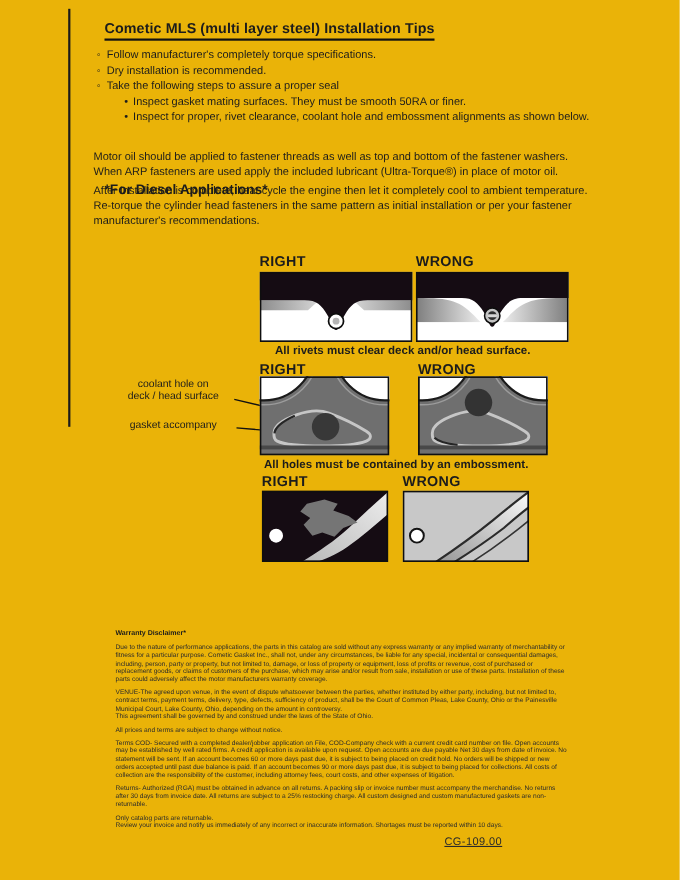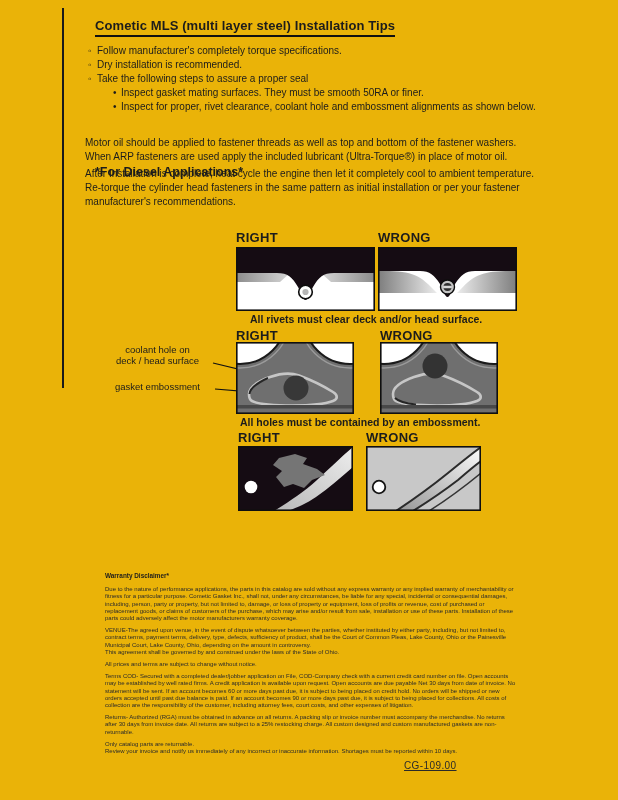--- a/index.html
+++ b/index.html
@@ -132,21 +132,21 @@
       <rect x="0.8" y="0.8" width="137.4" height="62.4" fill="none" stroke="#0f0f0f" stroke-width="1.6"></rect>
     </svg>
   </div>
   <div class="dg-caption" style="left:250px;top:313px;width:282px;">All rivets must clear deck and/or head surface.</div>
 
   <div class="dg-label" style="left:236px;top:328px;width:118px;">RIGHT</div>
   <div class="dg-label" style="left:380px;top:328px;width:118px;">WRONG</div>
 
   <div class="ann" style="left:100px;top:344px;width:115px;">coolant hole on
 deck / head surface</div>
-  <div class="ann" style="left:100px;top:381px;width:115px;">gasket embossment</div>
+  <div class="ann" style="left:100px;top:381px;width:115px;">gasket accompany</div>
 
   <svg class="ptr-overlay" viewBox="0 0 420 100">
     <line x1="113" y1="33" x2="192" y2="52" stroke="#111" stroke-width="1.2"></line>
     <line x1="115" y1="59" x2="163" y2="63" stroke="#111" stroke-width="1.2"></line>
   </svg>
 
   <div class="panel" style="left:236px;top:342px;">
     <svg width="118" height="72" viewBox="0 0 118 72">
       <rect width="118" height="72" fill="#6f6f6f"></rect>
       <circle cx="4" cy="-24" r="50" fill="none" stroke="#9b9b9b" stroke-width="1.4"></circle>

